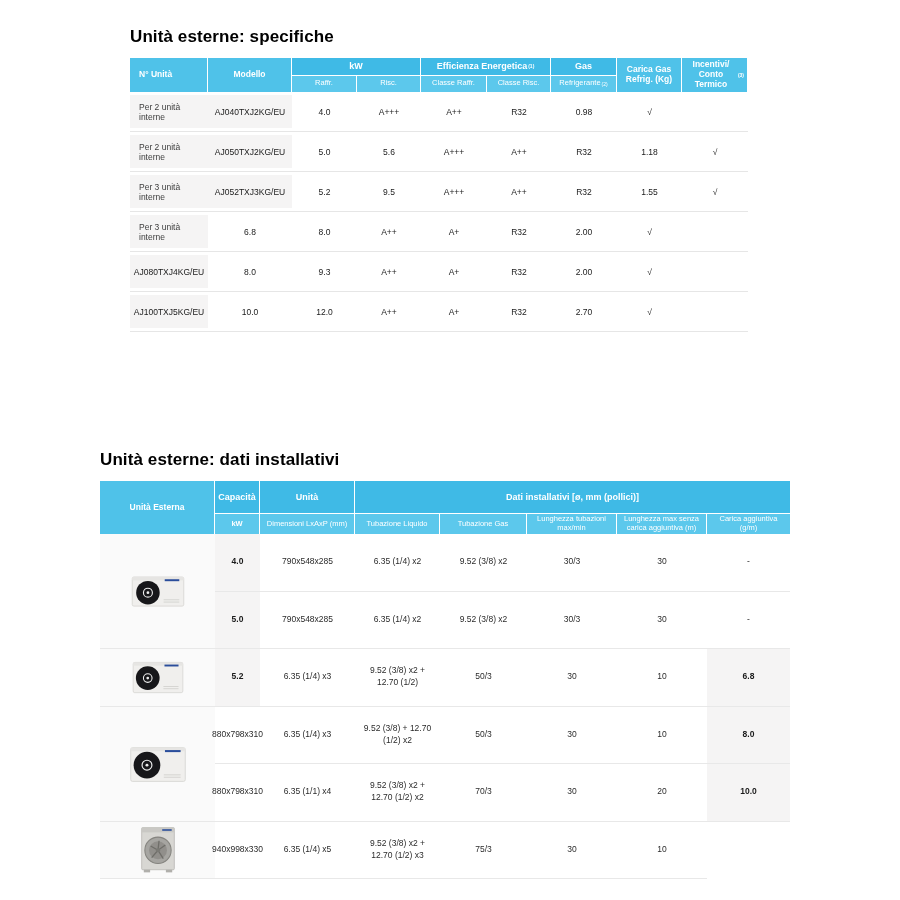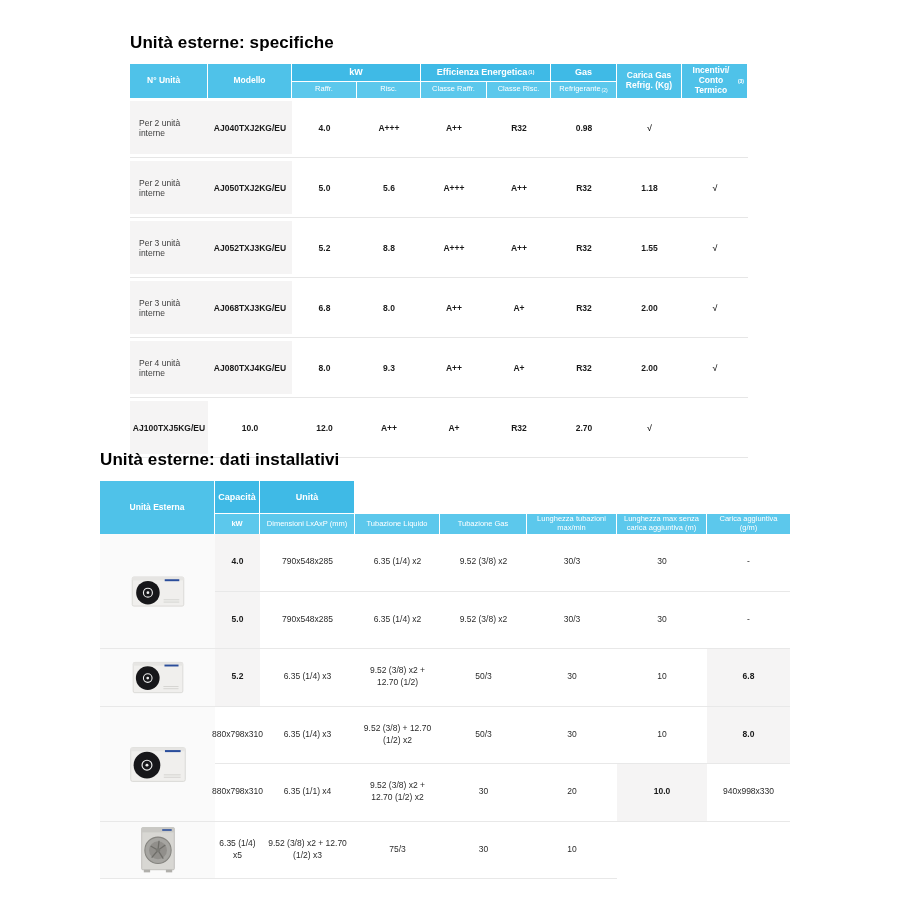--- a/index.html
+++ b/index.html
@@ -9,29 +9,29 @@
   .tbl-title { font-size:17px; font-weight:700; color:#000; letter-spacing:.1px; }
 
   
   .hdr { display:grid; gap:1px; background:#fff; }
   .hc { display:flex; align-items:center; justify-content:center; text-align:center;
         color:#fff; line-height:1.15; padding:1px 3px; }
   .hc.base  { background:#4fc2e9; font-weight:700; font-size:8.5px; }
   .hc.group { background:#3fbae6; font-weight:700; font-size:9px; }
   .hc.sub   { background:#5cc8ec; font-weight:400; font-size:7.5px; }
   .hc sup { font-size:5px; line-height:0; margin-left:1px; }
-  .hc.left { justify-content:flex-start; text-align:left; padding-left:17px; }
+  .hc.left { justify-content:flex-start; text-align:left; padding-left:9px; }
 
   
-  .t1 { position:absolute; left:130px; top:33px; width:618px; }
+  .t1 { position:absolute; left:130px; top:27px; width:618px; }
   .t1 .tbl-title { margin-bottom:11px; }
   .t1 .hdr { grid-template-columns:77px 83px 64px 63px 65px 63px 65px 64px 65px; grid-auto-rows:16.5px; }
   .t1-row { display:grid; grid-template-columns:78px 84px 65px 64px 66px 64px 66px 65px 66px;
-            height:60px; border-bottom:1px solid #e6e6e6; align-items:center; }
-  .t1-row .cell { text-align:left; font-size:8.5px; color:#1a1a1a; font-weight:700; align-self:stretch;
+            height:40px; border-bottom:1px solid #e6e6e6; align-items:center; }
+  .t1-row .cell { text-align:left; font-size:8.5px; color:#1a1a1a; font-weight:400; align-self:stretch;
                   display:flex; align-items:center; justify-content:center; }
   .t1-row .cell.unitname { justify-content:flex-start; text-align:left; padding-left:9px;
                   font-weight:400; color:#3d3d3d; }
   .t1-row .cell.grayband { background:#f5f4f4; box-shadow: inset 0 3px 0 0 #ffffff, inset 0 -3px 0 0 #ffffff; }
 
   
   .t2 { position:absolute; left:100px; top:450px; width:690px; }
   .t2 .tbl-title { margin-bottom:11px; }
   .t2 .hdr { grid-template-columns:114px 44px 94px 84px 86px 89px 89px 83px; }
   .t2 .hdr .r1 { height:32px; } .t2 .hdr .r2 { height:20px; }
@@ -97,40 +97,38 @@
       <div class="cell">A+++</div>
       <div class="cell">A++</div>
       <div class="cell">R32</div>
       <div class="cell">1.18</div>
       <div class="cell">√</div>
     </div>
     <div class="t1-row">
       <div class="cell unitname grayband">Per 3 unità interne</div>
       <div class="cell grayband">AJ052TXJ3KG/EU</div>
       <div class="cell">5.2</div>
-      <div class="cell">8.8</div>
+      <div class="cell">9.5</div>
       <div class="cell">A+++</div>
       <div class="cell">A++</div>
       <div class="cell">R32</div>
       <div class="cell">1.55</div>
       <div class="cell">√</div>
     </div>
     <div class="t1-row">
       <div class="cell unitname grayband">Per 3 unità interne</div>
-      <div class="cell grayband">AJ068TXJ3KG/EU</div>
       <div class="cell">6.8</div>
       <div class="cell">8.0</div>
       <div class="cell">A++</div>
       <div class="cell">A+</div>
       <div class="cell">R32</div>
       <div class="cell">2.00</div>
       <div class="cell">√</div>
     </div>
     <div class="t1-row">
-      <div class="cell unitname grayband">Per 4 unità interne</div>
       <div class="cell grayband">AJ080TXJ4KG/EU</div>
       <div class="cell">8.0</div>
       <div class="cell">9.3</div>
       <div class="cell">A++</div>
       <div class="cell">A+</div>
       <div class="cell">R32</div>
       <div class="cell">2.00</div>
       <div class="cell">√</div>
     </div>
     <div class="t1-row">
@@ -145,20 +143,21 @@
     </div>
   </section>
 
   <section class="t2">
     <div class="tbl-title">Unità esterne: dati installativi</div>
 
     <div class="hdr">
       <div class="hc base" style="grid-column:1; grid-row:1/3">Unità Esterna</div>
       <div class="hc group r1" style="grid-column:2; grid-row:1">Capacità</div>
       <div class="hc group r1" style="grid-column:3; grid-row:1">Unità</div>
+      <div class="hc group r1" style="grid-column:4/9; grid-row:1">Dati installativi [ø, mm (pollici)]</div>
       <div class="hc sub r2" style="grid-column:2; grid-row:2; font-weight:700">kW</div>
       <div class="hc sub r2" style="grid-column:3; grid-row:2">Dimensioni LxAxP (mm)</div>
       <div class="hc sub r2" style="grid-column:4; grid-row:2">Tubazione Liquido</div>
       <div class="hc sub r2" style="grid-column:5; grid-row:2">Tubazione Gas</div>
       <div class="hc sub r2" style="grid-column:6; grid-row:2">Lunghezza tubazioni max/min</div>
       <div class="hc sub r2" style="grid-column:7; grid-row:2">Lunghezza max senza carica aggiuntiva (m)</div>
       <div class="hc sub r2" style="grid-column:8; grid-row:2">Carica aggiuntiva (g/m)</div>
     </div>
 
     <div class="t2-body">
@@ -230,20 +229,21 @@
       <div class="cell">6.35 (1/4) x3</div>
       <div class="cell">9.52 (3/8) + 12.70 (1/2) x2</div>
       <div class="cell">50/3</div>
       <div class="cell">30</div>
       <div class="cell">10</div>
 
       <div class="cell cap">8.0</div>
       <div class="cell">880x798x310</div>
       <div class="cell">6.35 (1/1) x4</div>
       <div class="cell">9.52 (3/8) x2 + 12.70 (1/2) x2</div>
+      <div class="cell">70/3</div>
       <div class="cell">30</div>
       <div class="cell">20</div>
 
       <div class="cell imgcell img4">
         <svg class="unit-svg" width="44" height="50" viewBox="0 0 80 95">
           <rect x="9" y="5" width="62" height="80" rx="2" fill="#d8d7d3" stroke="#b7b6b2" stroke-width="1.5"></rect>
           <rect x="9" y="5" width="62" height="9" fill="#c9c8c4"></rect>
           <rect x="48" y="8" width="18" height="3" fill="#2a4d9b"></rect>
           <circle cx="40" cy="48" r="25" fill="#a6a5a1" stroke="#85847f" stroke-width="2"></circle>
           <circle cx="40" cy="48" r="17" fill="#918f8b"></circle>

